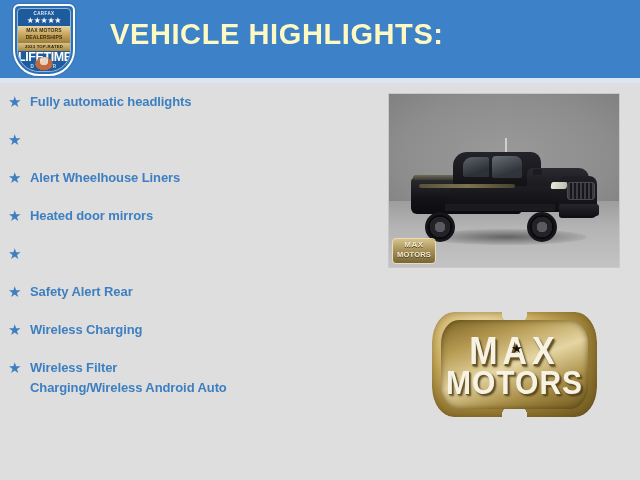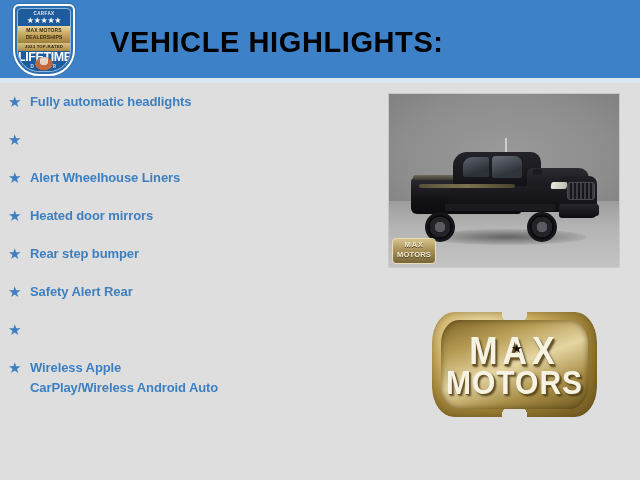--- a/index.html
+++ b/index.html
@@ -32,24 +32,24 @@
   #header-underline {
     position: absolute;
     left: 0; top: 78px;
     width: 640px;
     height: 5px;
     background: #dbe6f1;
   }
   #header-title {
     position: absolute;
     left: 110px;
-    top: 26px;
+    top: 18px;
     font-size: 29px;
     font-weight: bold;
-    color: #000000;
+    color: #fef9c3;
     letter-spacing: 0.6px;
     white-space: nowrap;
   }
 
   
   #carfax-badge {
     position: absolute;
     left: 13px;
     top: 4px;
     width: 62px;
@@ -477,37 +477,37 @@
       <span class="bullet-text">Alert Wheelhouse Liners</span>
     </div>
 
     <div class="bullet-row">
       <span class="bullet-star">★</span>
       <span class="bullet-text">Heated door mirrors</span>
     </div>
 
     <div class="bullet-row">
       <span class="bullet-star">★</span>
-      <span class="bullet-text">Rear step bumper</span>
     </div>
 
     <div class="bullet-row">
       <span class="bullet-star">★</span>
       <span class="bullet-text">Safety Alert Rear</span>
     </div>
 
     <div class="bullet-row">
       <span class="bullet-star">★</span>
+      <span class="bullet-text">Wireless Charging</span>
     </div>
 
     <div class="bullet-row two-line">
       <span class="bullet-star">★</span>
       <span>
-        <span class="bullet-text">Wireless Apple</span><br>
-        <span class="bullet-text">CarPlay/Wireless Android Auto</span>
+        <span class="bullet-text">Wireless Filter</span><br>
+        <span class="bullet-text">Charging/Wireless Android Auto</span>
       </span>
     </div>
 
   </div>
 
   <div id="vehicle-photo">
     <div id="photo-floor"></div>
     <div id="truck-shadow"></div>
 
     <div id="truck">

